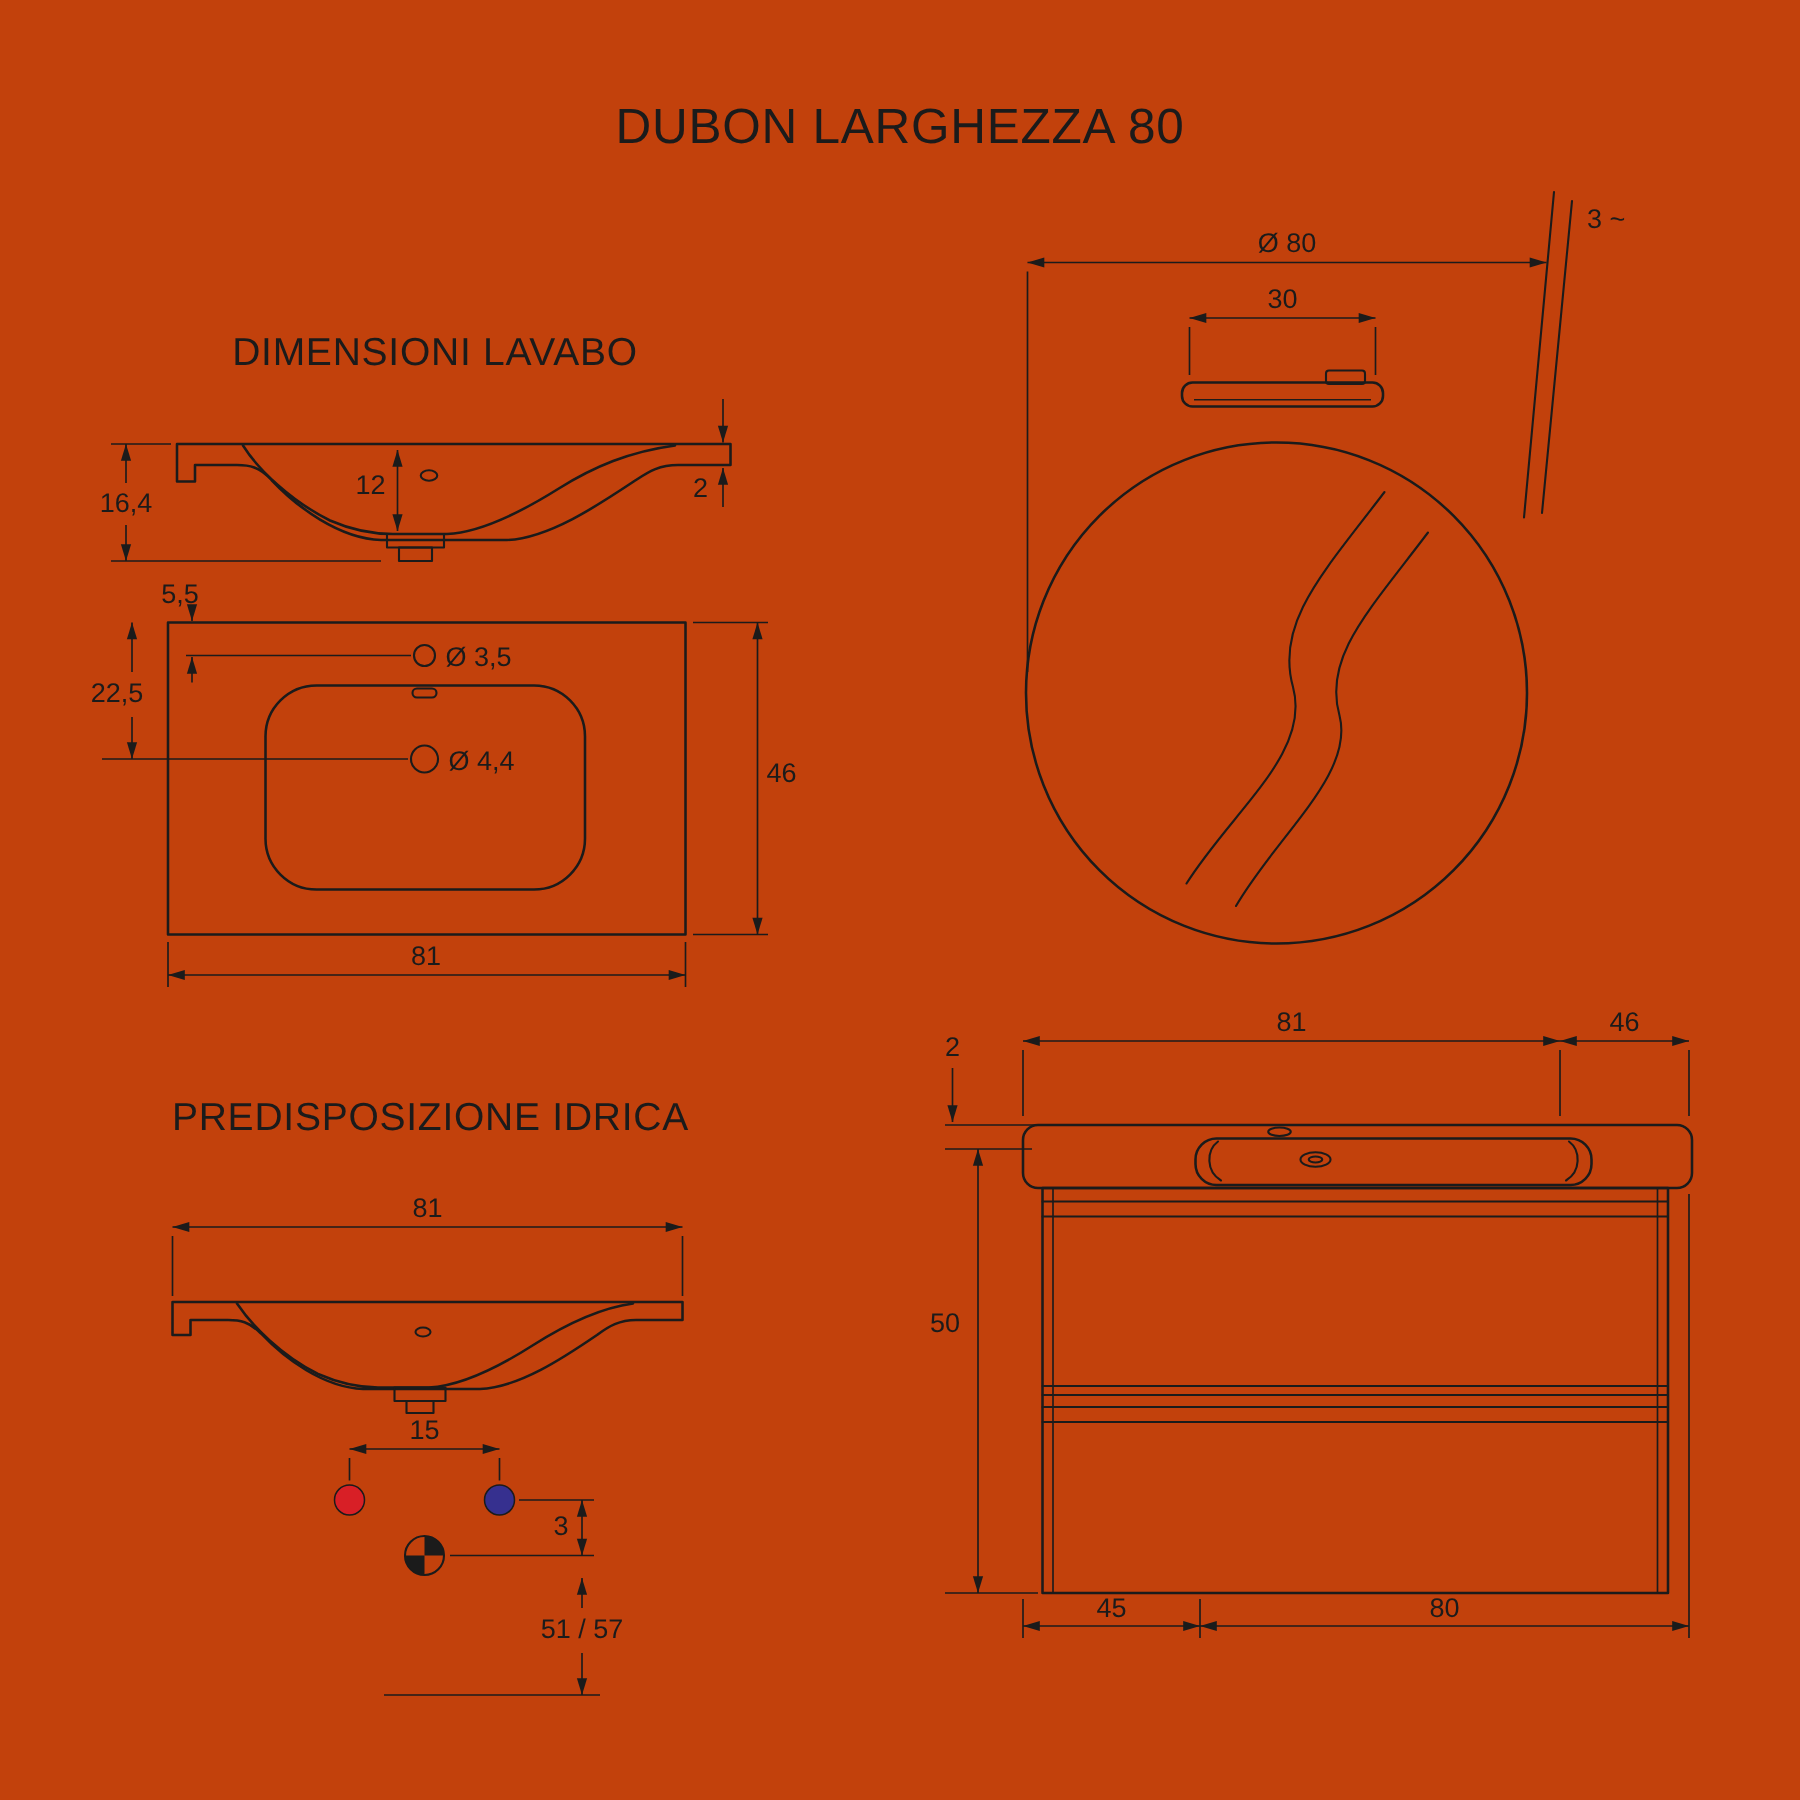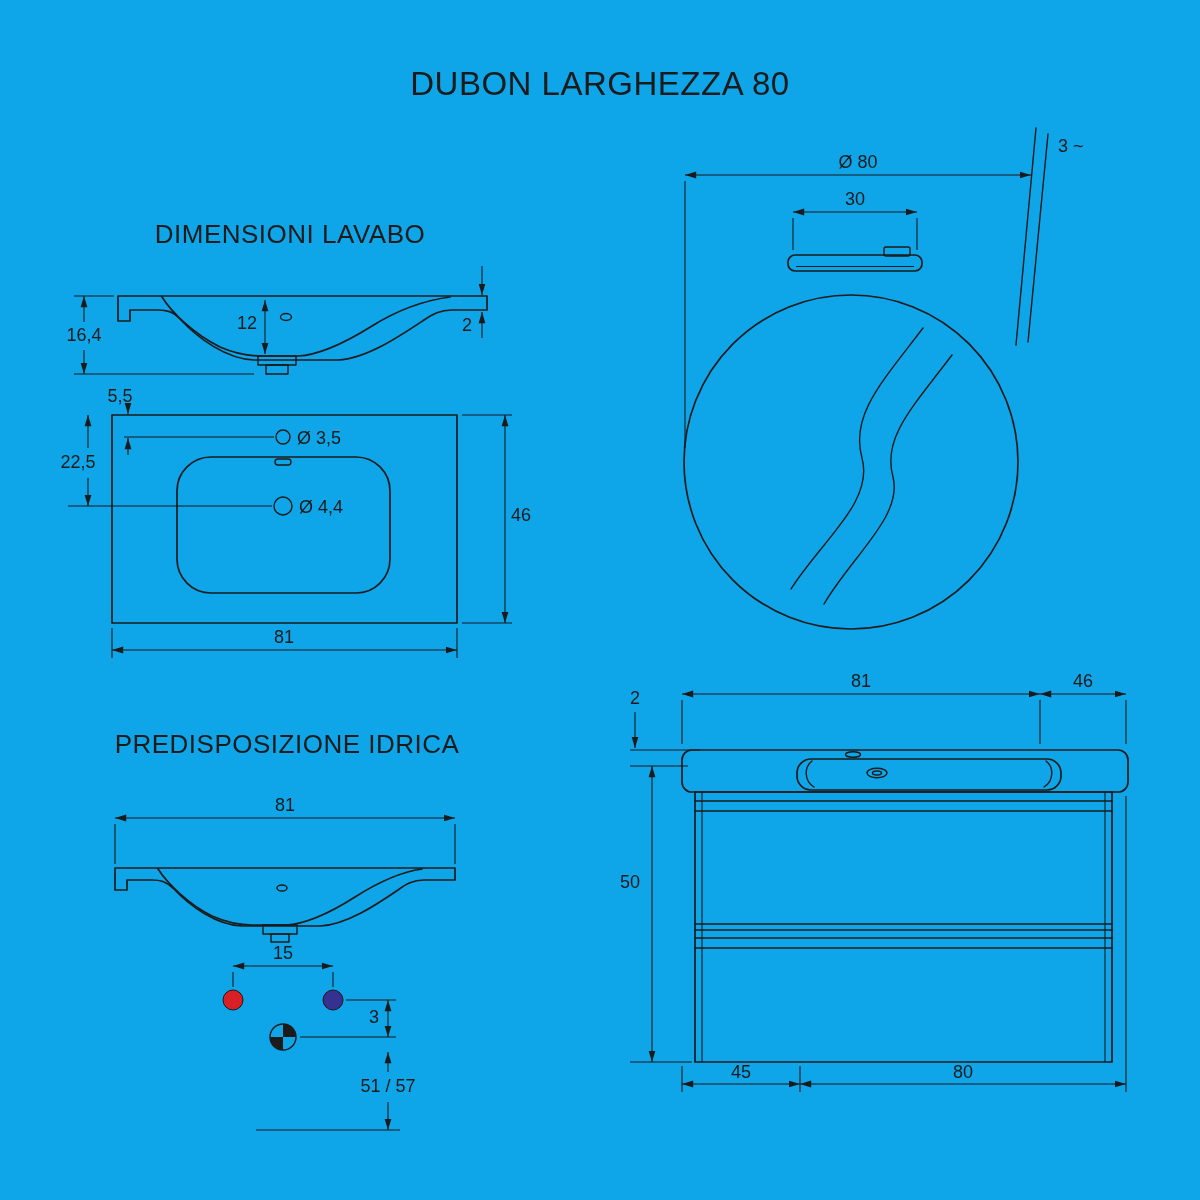--- a/index.html
+++ b/index.html
@@ -1,16 +1,16 @@
 <!DOCTYPE html>
 <html><head>
 <meta charset="utf-8">
 <style>
   html,body{margin:0;padding:0;background:#ffffff;}
-  .canvas{position:relative;width:1200px;height:1200px;background:#0ea5e9;overflow:hidden;
+  .canvas{position:relative;width:1200px;height:1200px;background:#c2410c;overflow:hidden;
           font-family:"Liberation Sans", sans-serif;}
   svg{display:block;}
   .obj{stroke:#1b1b1b;stroke-width:1.7;fill:none;stroke-linejoin:round;stroke-linecap:round;}
   .obj2{stroke:#1b1b1b;stroke-width:1.4;fill:none;stroke-linejoin:round;stroke-linecap:round;}
   .dim{stroke:#1b1b1b;stroke-width:1.1;fill:none;}
   text{fill:#1b1b1b;font-family:"Liberation Sans", sans-serif;}
   .dim-t{font-size:18px;}
   .head-t{font-size:26px;letter-spacing:0.5px;}
   .title-t{font-size:33px;letter-spacing:0.5px;}
 </style>

